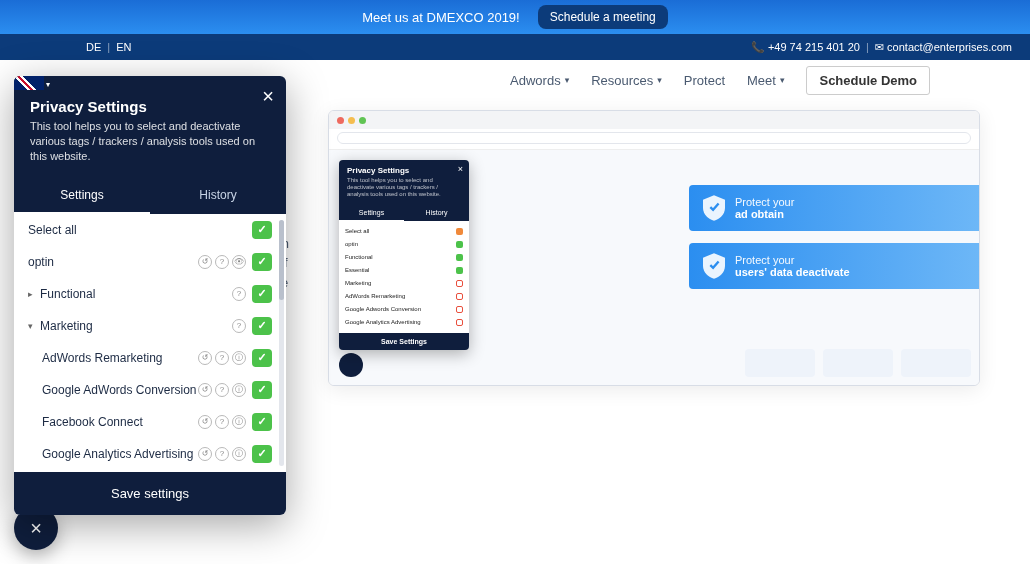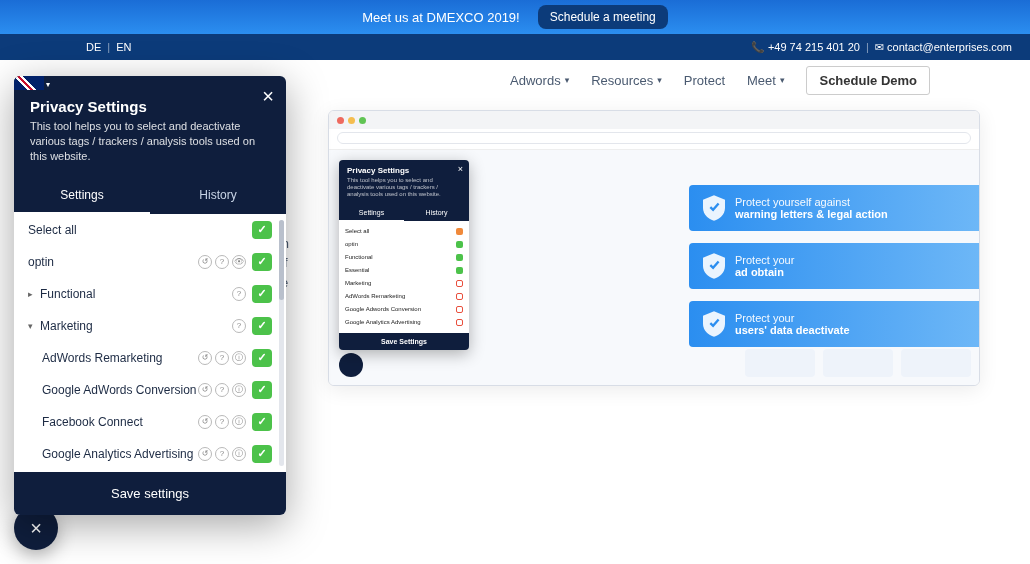--- a/index.html
+++ b/index.html
@@ -215,27 +215,20 @@
           </div>
           <div class="msave">Save Settings</div>
         </div>
 
         <div class="benefits">
           <div class="ben">
             <svg class="shield" viewBox="0 0 24 28">
                 <path d="M12 0 L24 5 V14 C24 21 18 26 12 28 C6 26 0 21 0 14 V5 Z" fill="#fff" opacity=".9"></path>
                 <path d="M8 13 L11 16 L17 9" stroke="#2b8ef0" stroke-width="2.5" fill="none"></path>
               </svg>
-            <div><span class="t1">Protect yourself against</span><strong>warning letters &amp; legal action</strong></div>
-          </div>
-          <div class="ben">
-            <svg class="shield" viewBox="0 0 24 28">
-                <path d="M12 0 L24 5 V14 C24 21 18 26 12 28 C6 26 0 21 0 14 V5 Z" fill="#fff" opacity=".9"></path>
-                <path d="M8 13 L11 16 L17 9" stroke="#2b8ef0" stroke-width="2.5" fill="none"></path>
-              </svg>
             <div><span class="t1">Protect your</span><strong>ad obtain</strong></div>
           </div>
           <div class="ben">
             <svg class="shield" viewBox="0 0 24 28">
                 <path d="M12 0 L24 5 V14 C24 21 18 26 12 28 C6 26 0 21 0 14 V5 Z" fill="#fff" opacity=".9"></path>
                 <path d="M8 13 L11 16 L17 9" stroke="#2b8ef0" stroke-width="2.5" fill="none"></path>
               </svg>
             <div><span class="t1">Protect your</span><strong>users' data deactivate</strong></div>
           </div>
         </div>

